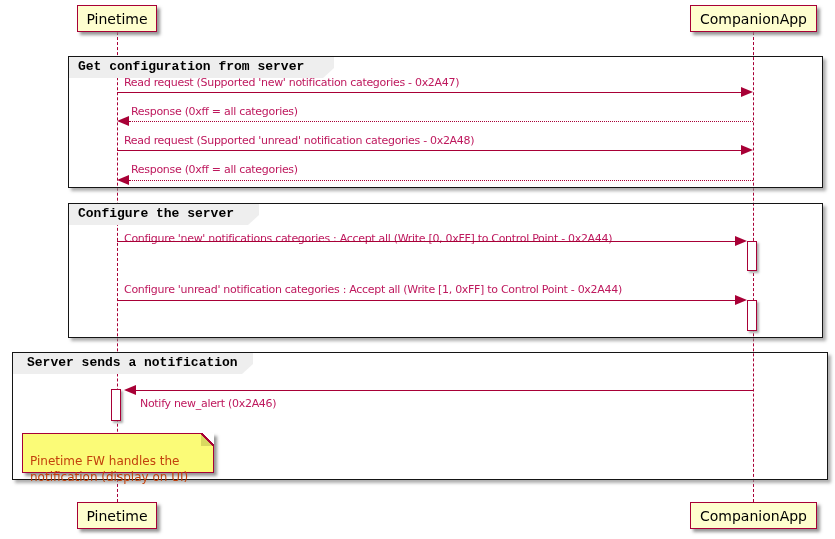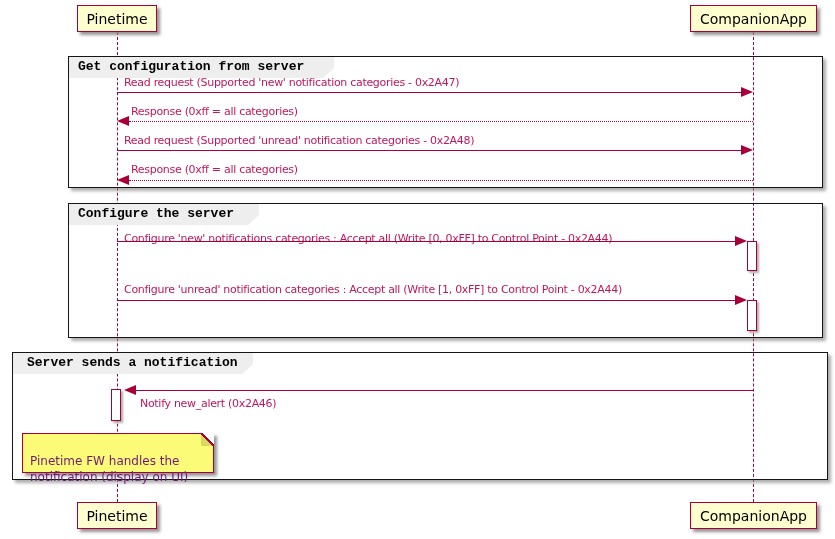--- a/index.html
+++ b/index.html
@@ -46,21 +46,21 @@
   }
   
   .activation{
     position:absolute;width:10px;background:#ffffff;border:1.3px solid #A80036;
     box-shadow:2px 2px 2px rgba(140,140,140,0.7);box-sizing:border-box;
   }
   
   .note{
     position:absolute;background:#FBFB77;border:1px solid #A80036;
     box-shadow:3px 3px 3px rgba(130,130,130,0.85);
-    font-size:12px;line-height:1.35;color:#701a75;padding:3px 7px;
+    font-size:12px;line-height:1.35;color:#c2410c;padding:3px 7px;
     white-space:pre-line;box-sizing:border-box;
   }
   .note-fold{
     position:absolute;top:-1px;right:-1px;width:13px;height:13px;
     background:linear-gradient(45deg,#d9d960 calc(50% - 0.8px),#A80036 calc(50% - 0.8px) calc(50% + 0.8px),#ffffff calc(50% + 0.8px));
   }
 </style>
 </head>
 <body>
 

